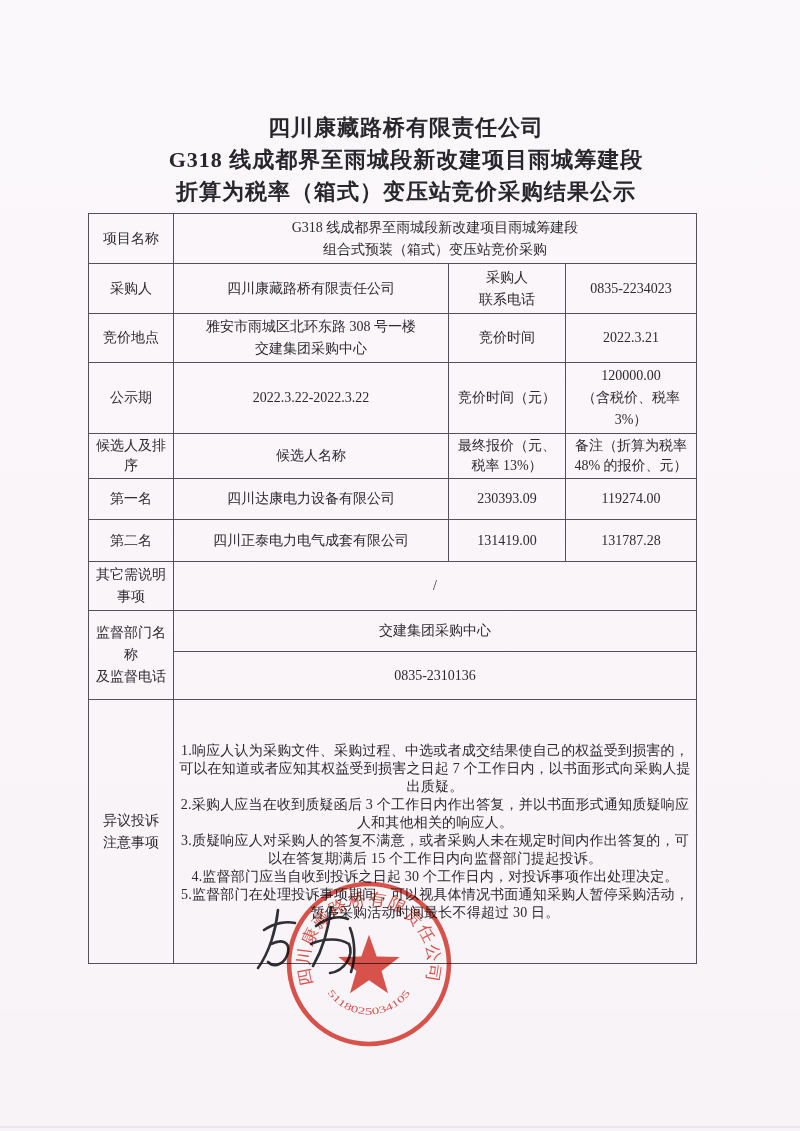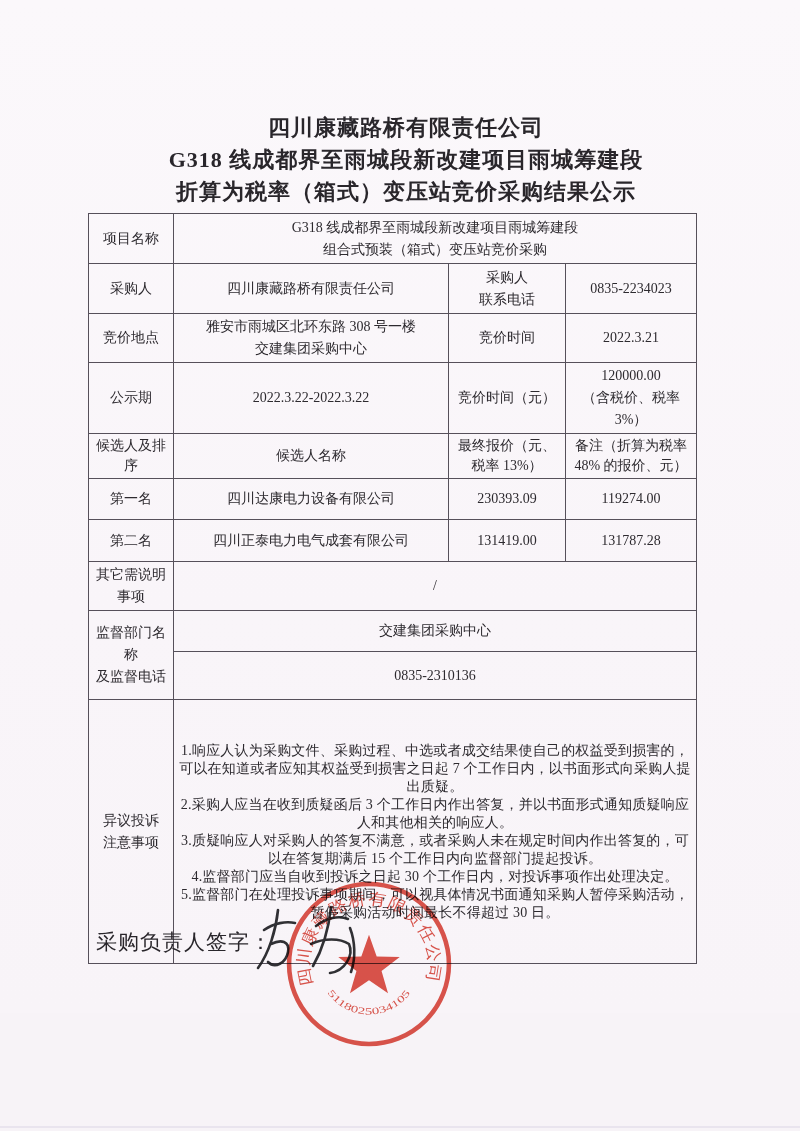--- a/index.html
+++ b/index.html
@@ -158,21 +158,20 @@
           <p>1.响应人认为采购文件、采购过程、中选或者成交结果使自己的权益受到损害的，可以在知道或者应知其权益受到损害之日起 7 个工作日内，以书面形式向采购人提出质疑。</p>
           <p>2.采购人应当在收到质疑函后 3 个工作日内作出答复，并以书面形式通知质疑响应人和其他相关的响应人。</p>
           <p>3.质疑响应人对采购人的答复不满意，或者采购人未在规定时间内作出答复的，可以在答复期满后 15 个工作日内向监督部门提起投诉。</p>
           <p>4.监督部门应当自收到投诉之日起 30 个工作日内，对投诉事项作出处理决定。</p>
           <p>5.监督部门在处理投诉事项期间，可以视具体情况书面通知采购人暂停采购活动，暂停采购活动时间最长不得超过 30 日。</p>
         </td>
       </tr>
     </tbody>
   </table>
 
-  <div class="sig-label">采购负责人签字：</div>
 
   <svg class="handwriting" viewBox="0 0 138 98">
     <g fill="none" stroke="#1b1b1f" stroke-width="2.6" stroke-linecap="round" stroke-linejoin="round" opacity="0.9">
       <path d="M14,32 C24,25 36,23 45,25"></path>
       <path d="M28,12 C26,32 19,55 8,70"></path>
       <path d="M21,46 C31,41 40,43 38,54 C36,65 25,71 18,64"></path>
       <path d="M66,28 C76,20 89,17 98,21"></path>
       <path d="M81,9 C79,28 74,49 63,68"></path>
       <path d="M61,46 C74,40 90,40 99,46 C104,57 95,73 80,75"></path>
       <path d="M100,30 C105,43 106,60 101,74"></path>

